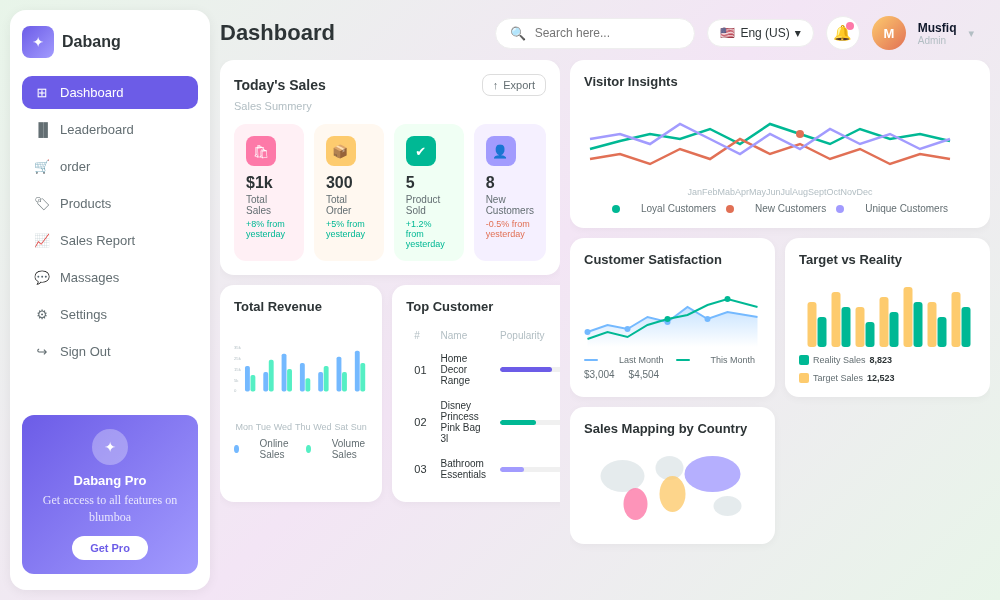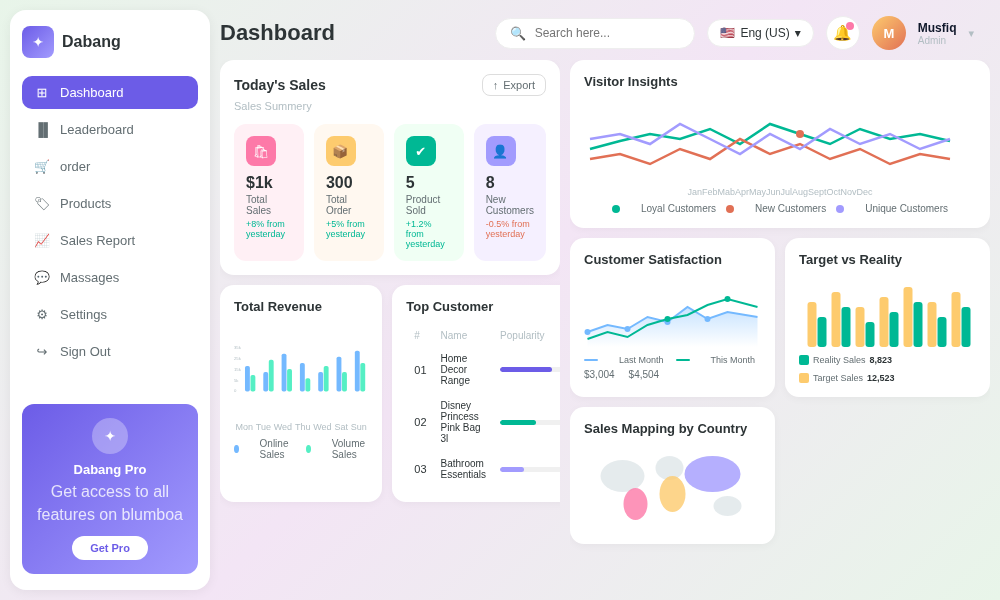--- a/index.html
+++ b/index.html
@@ -9,21 +9,21 @@
     .sidebar { width: 200px; min-width: 200px; background: white; border-radius: 16px; margin: 10px; padding: 16px 12px; display: flex; flex-direction: column; gap: 4px; box-shadow: 0 2px 12px rgba(0,0,0,0.06); }
     .sidebar-logo { display: flex; align-items: center; gap: 8px; margin-bottom: 14px; }
     .logo-icon { width: 32px; height: 32px; background: linear-gradient(135deg, #6c5ce7, #a29bfe); border-radius: 8px; display: flex; align-items: center; justify-content: center; color: white; font-size: 14px; }
     .logo-text { font-weight: 700; font-size: 16px; color: #2d3436; }
     .sidebar-item { display: flex; align-items: center; gap: 10px; padding: 9px 12px; border-radius: 10px; cursor: pointer; font-size: 13px; color: #636e72; font-weight: 500; }
     .sidebar-item.active { background: #6c5ce7; color: white; }
     .sidebar-icon { width: 16px; text-align: center; font-size: 13px; }
     .sidebar-pro { background: linear-gradient(135deg, #6c5ce7, #a29bfe); border-radius: 12px; padding: 14px; margin-top: auto; text-align: center; color: white; }
     .pro-icon { width: 36px; height: 36px; background: rgba(255,255,255,0.3); border-radius: 50%; display: flex; align-items: center; justify-content: center; margin: 0 auto 8px; font-size: 14px; }
     .pro-title { font-weight: 700; font-size: 13px; margin-bottom: 4px; }
-    .pro-desc { font-size: 16px; opacity: 0.8; margin-bottom: 10px; line-height: 1.4; }
+    .pro-desc { font-size: 12px; opacity: 0.8; margin-bottom: 10px; line-height: 1.4; font-family: Liberation Serif, serif; }
     .pro-btn { background: white; color: #6c5ce7; border: none; border-radius: 20px; padding: 6px 18px; font-size: 11px; font-weight: 600; cursor: pointer; }
 
     
     .main { flex: 1; display: flex; flex-direction: column; overflow: hidden; padding: 10px 10px 10px 0; gap: 0; }
 
     
     .header { display: flex; align-items: center; padding: 6px 16px 10px 0; gap: 12px; }
     .header-title { font-size: 22px; font-weight: 700; color: #2d3436; flex: 1; }
     .search-bar { display: flex; align-items: center; gap: 8px; background: white; border-radius: 20px; padding: 7px 14px; border: 1px solid #eee; min-width: 200px; }
     .search-bar input { border: none; outline: none; font-size: 12px; color: #636e72; background: transparent; width: 140px; }

